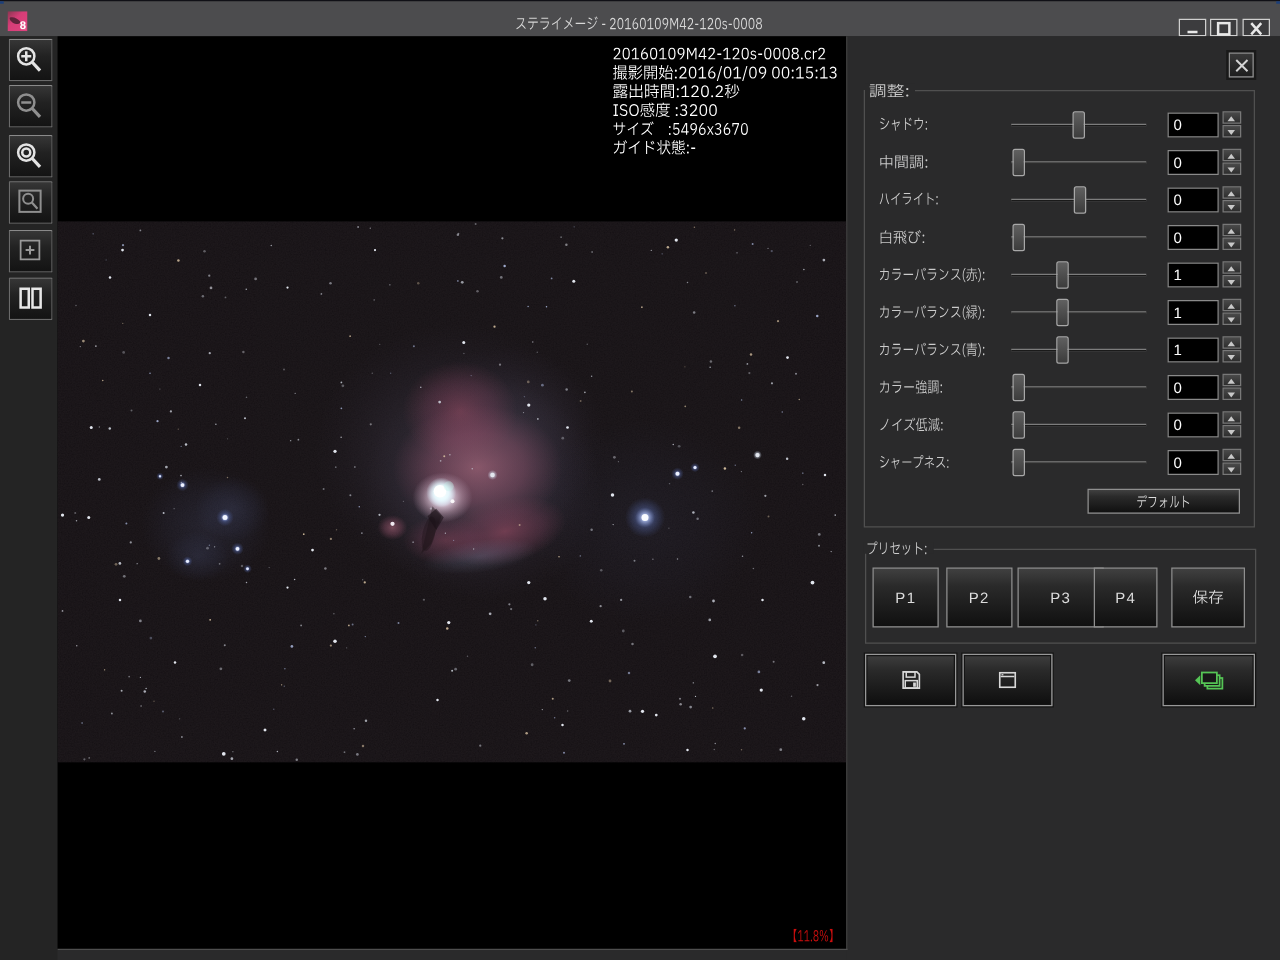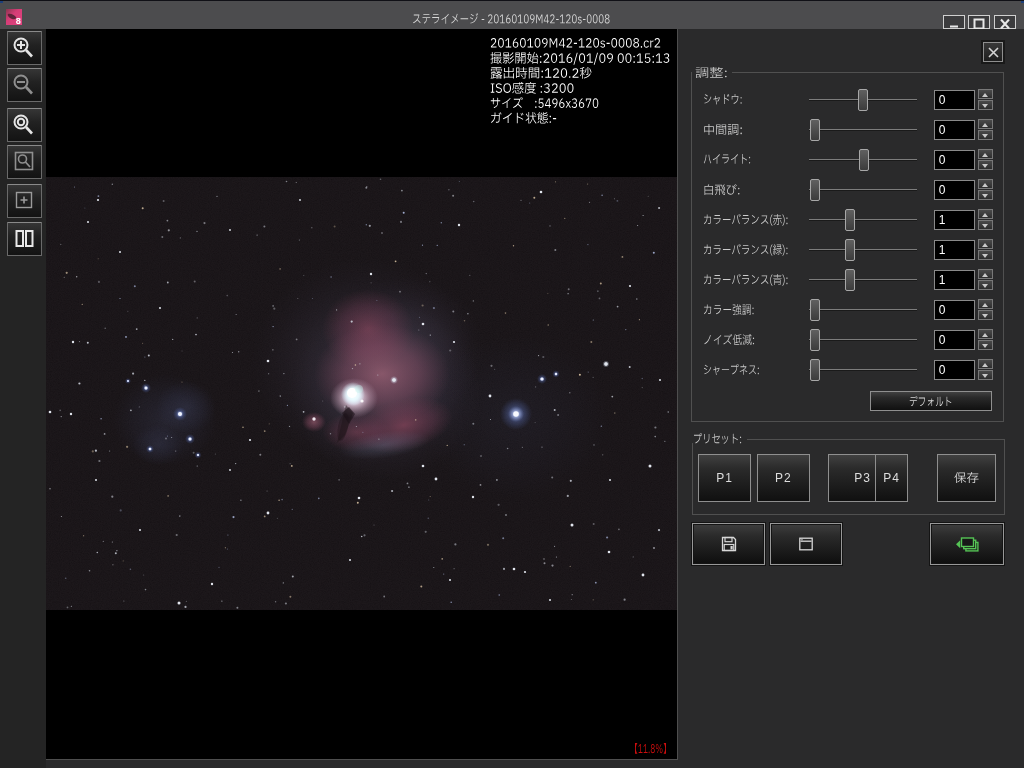--- a/index.html
+++ b/index.html
@@ -682,22 +682,22 @@
         <div class="sup">
           <i class="up"></i>
         </div>
         <div class="sdn">
           <i class="dn"></i>
         </div>
       </div>
   <div class="btn" style="left:192.5px;top:362px;width:122px;height:20px"></div>
   <div class="pbtn" style="left:21.4px;width:52.5px"><span class="pl">P1</span></div>
       <div class="pbtn" style="left:79.6px;width:53.4px"><span class="pl">P2</span></div>
-      <div class="pbtn" style="left:151px;width:69px"><span class="pl">P3</span></div>
-      <div class="pbtn" style="left:198.0px;width:33px"><span class="pl">P4</span></div>
+      <div class="pbtn" style="left:137px;width:69px"><span class="pl">P3</span></div>
+      <div class="pbtn" style="left:198.0px;width:51px"><span class="pl">P4</span></div>
       <div class="pbtn" style="left:259.9px;width:59.4px"></div>
   <div class="bigbtn" style="left:15.3px;width:72.7px">
         <svg width="16" height="16" viewBox="0 0 16 16">
           <path d="M1.5 1.5h11l2 2v11h-13z" fill="none" stroke="#d8d8d8" stroke-width="1.3"></path>
           <rect x="4" y="1.5" width="7" height="4.2" fill="none" stroke="#d8d8d8" stroke-width="1.2"></rect>
           <rect x="3.2" y="8.5" width="9.6" height="6" fill="none" stroke="#d8d8d8" stroke-width="1.2"></rect>
           <rect x="9.5" y="10" width="2.2" height="3.4" fill="#d8d8d8"></rect>
         </svg>
       </div>
   <div class="bigbtn" style="left:92.7px;width:72.6px">

